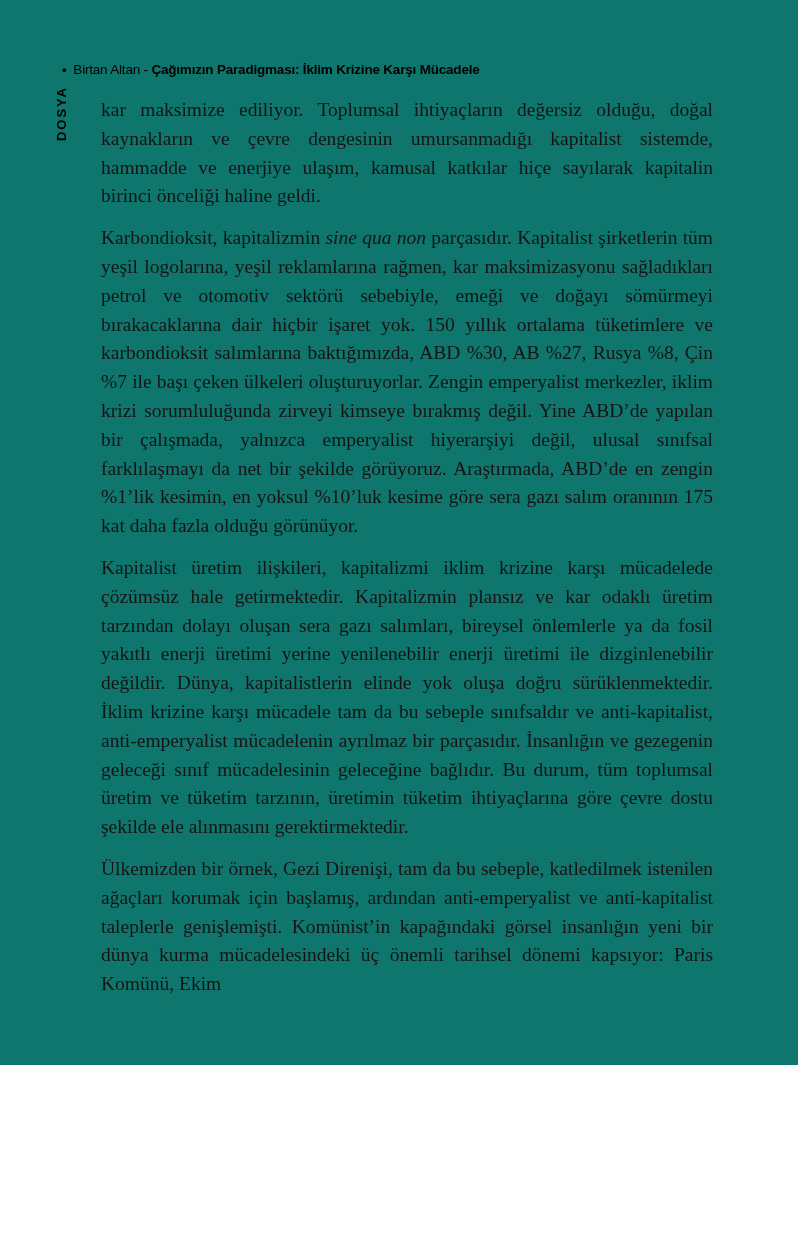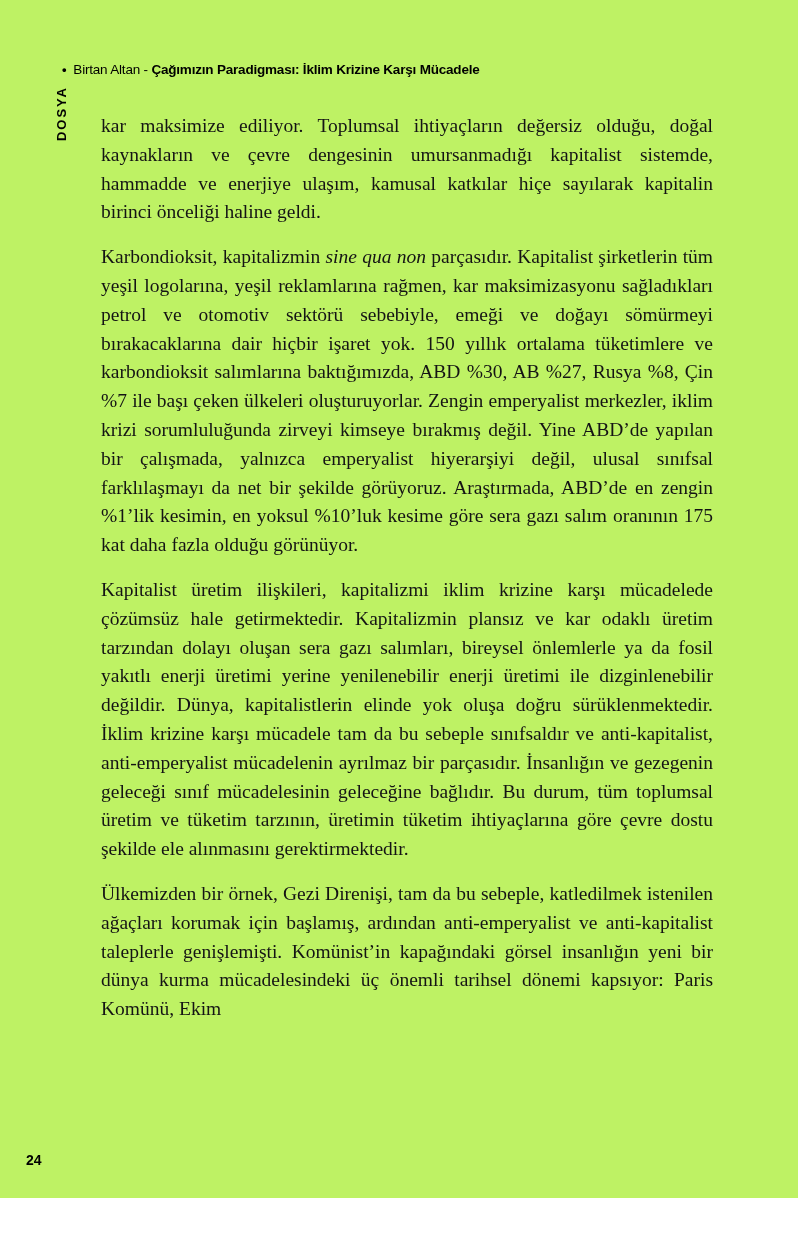--- a/index.html
+++ b/index.html
@@ -3,22 +3,22 @@
 <meta charset="utf-8">
 <style>
   html, body {
     margin: 0;
     padding: 0;
     background: #ffffff;
   }
   .page {
     position: relative;
     width: 798px;
-    height: 1198px;
-    background: #bef264;
+    height: 1065px;
+    background: #0f766e;
     color: #141414;
     overflow: hidden;
     font-family: "Liberation Serif", serif;
   }
   .header {
     position: absolute;
     left: 62px;
     top: 62px;
     width: 680px;
     font-family: "Liberation Sans", sans-serif;
@@ -55,21 +55,21 @@
     left: 101px;
     top: 96px;
     width: 612px;
     font-size: 19.5px;
     line-height: 28.8px;
     text-align: justify;
     text-justify: inter-word;
     color: #141414;
   }
   .body-text p {
-    margin: 16px 0 13px 0;
+    margin: 0 0 13px 0;
     hyphens: auto;
     -webkit-hyphens: auto;
   }
   .body-text em {
   }
   .page-number {
     position: absolute;
     left: 26px;
     top: 1152px;
     font-family: "Liberation Sans", sans-serif;

